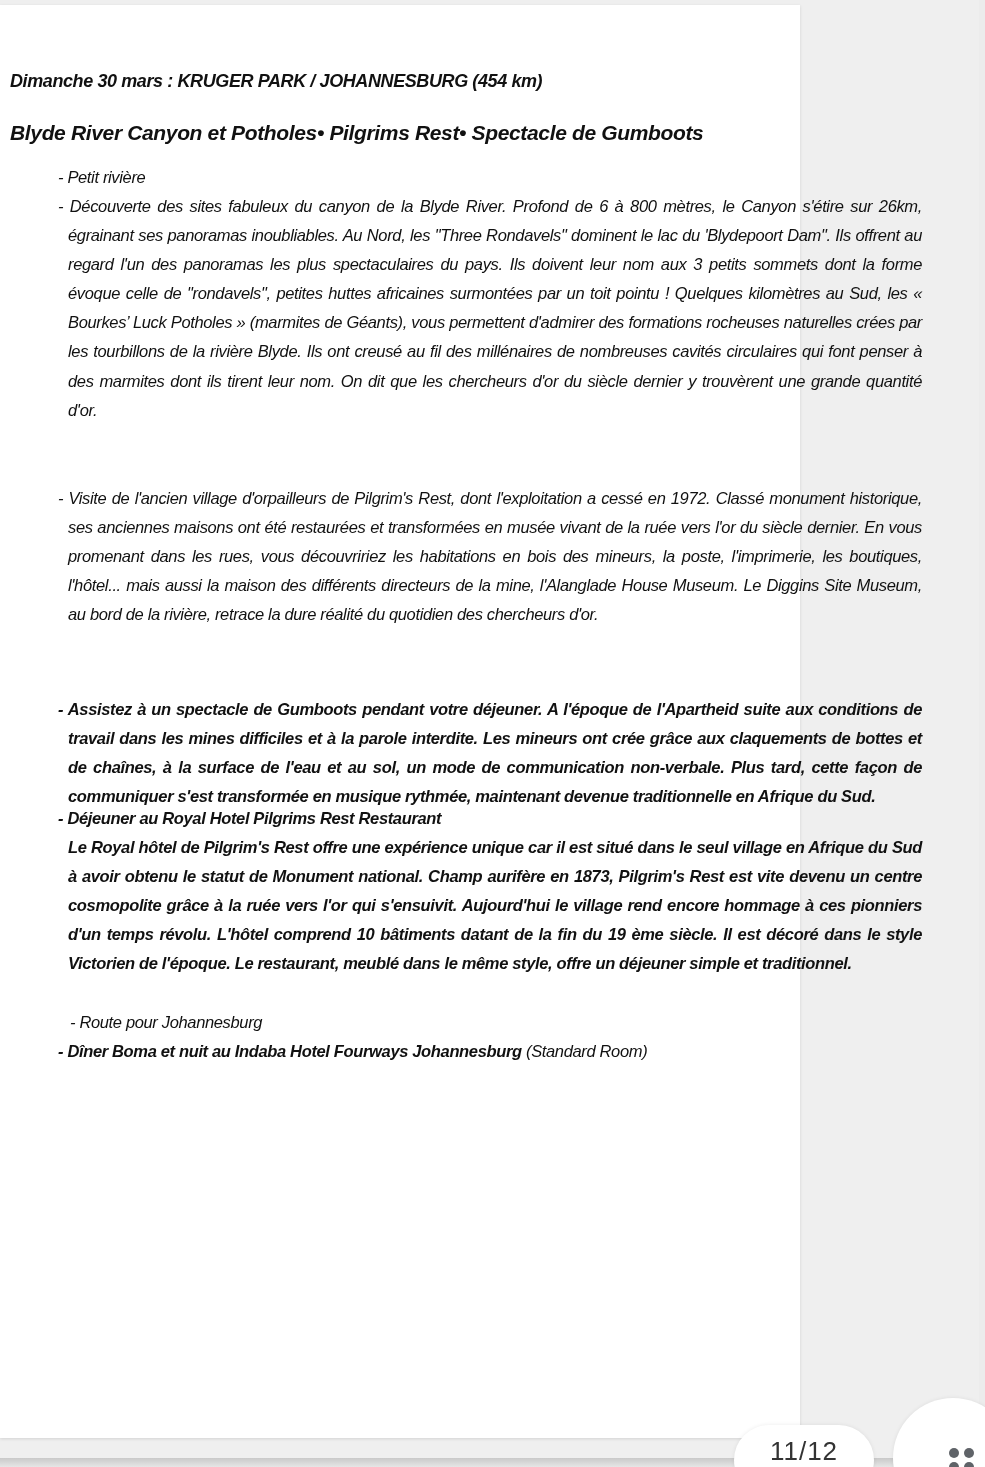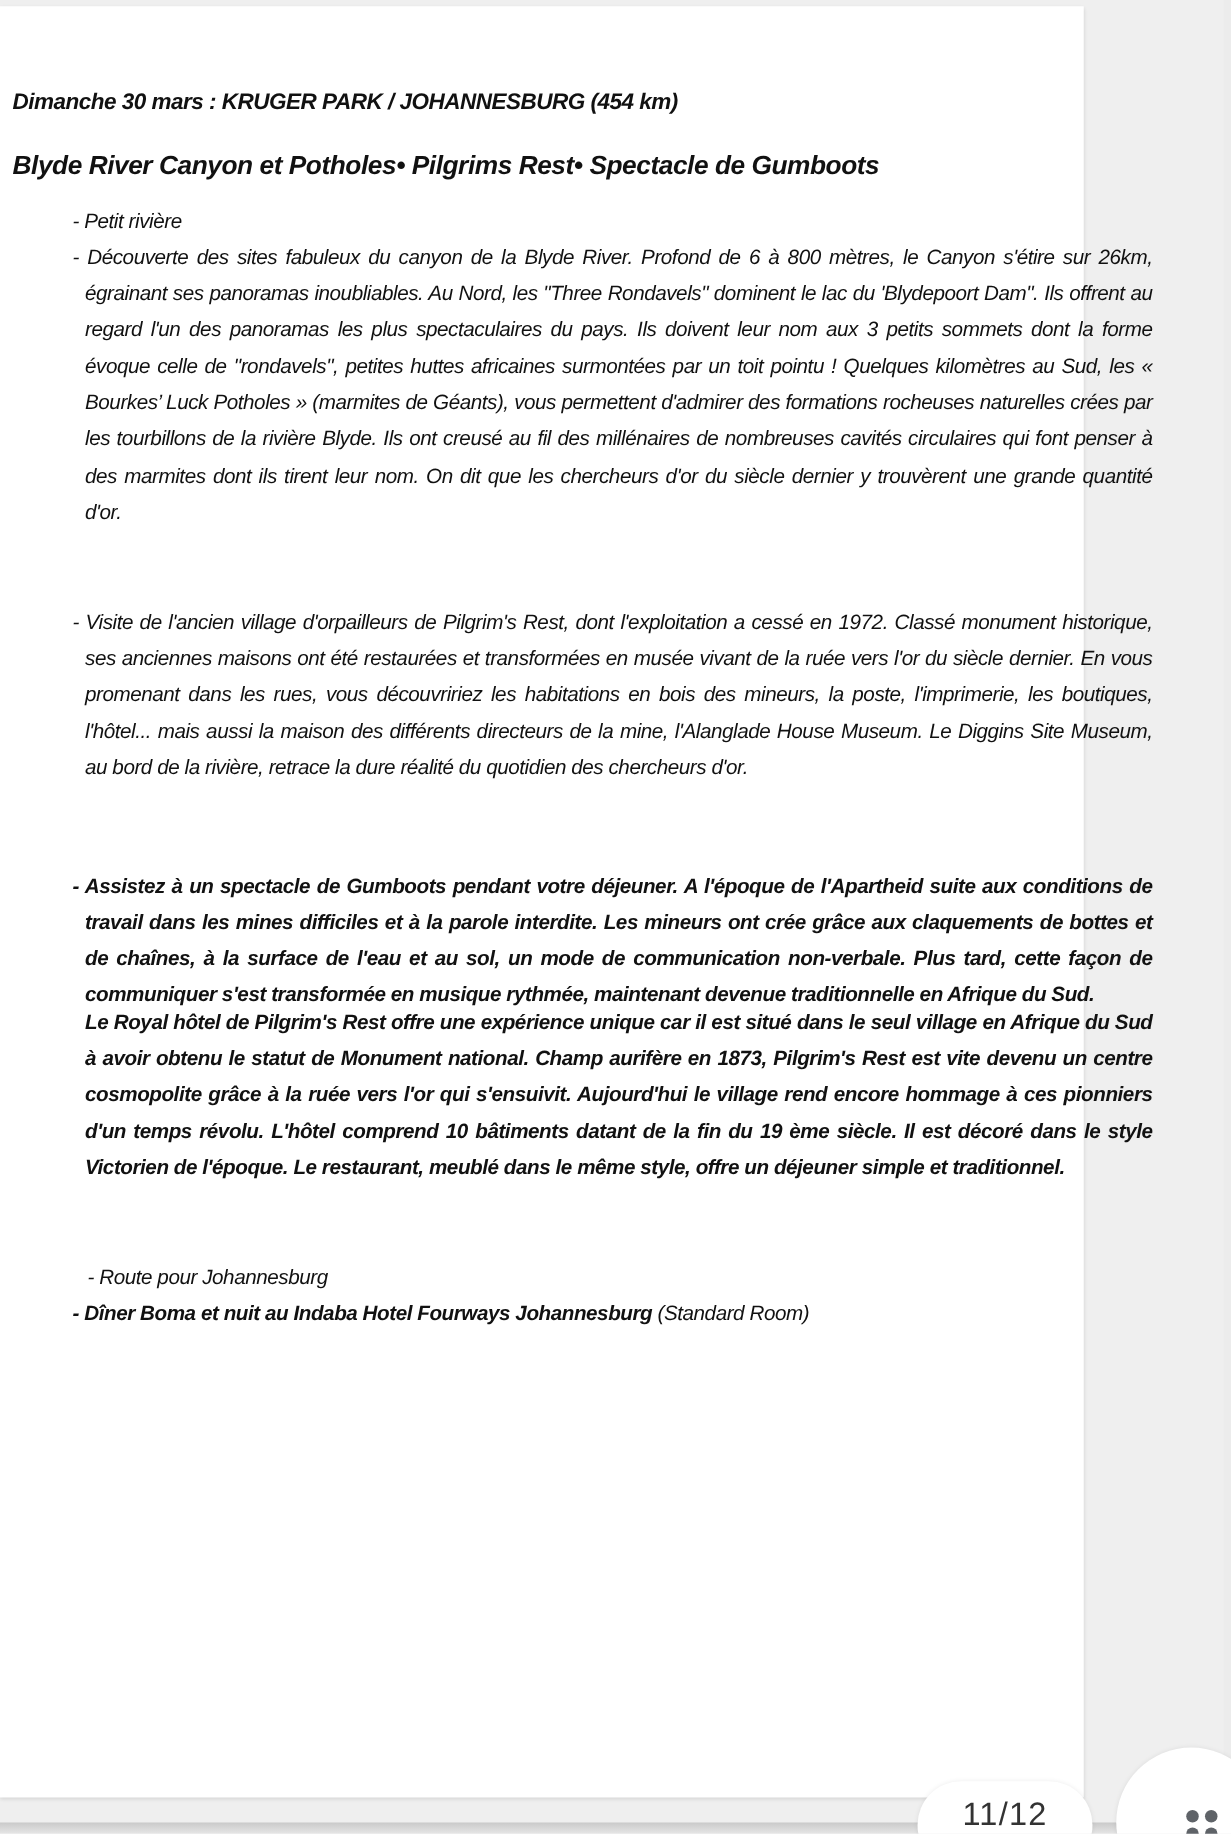--- a/index.html
+++ b/index.html
@@ -11,21 +11,21 @@
     height: 1467px;
     background: #efefef;
     position: relative;
     overflow: hidden;
     font-family: "Liberation Sans", sans-serif;
   }
   .page {
     position: absolute;
     left: 0;
     top: 5px;
-    width: 867px;
+    width: 800px;
     height: 1433px;
     background: #ffffff;
     box-shadow: 0 1px 3px rgba(0,0,0,0.12);
   }
   .scroll-edge {
     position: absolute;
     right: 0;
     top: 0;
     width: 6px;
     height: 1467px;
@@ -138,20 +138,21 @@
 
     <div class="item" style="top:479px;">
       <p>- Visite de l'ancien village d'orpailleurs de Pilgrim's Rest, dont l'exploitation a cessé en 1972. Classé monument historique, ses anciennes maisons ont été restaurées et transformées en musée vivant de la ruée vers l'or du siècle dernier. En vous promenant dans les rues, vous découvririez les habitations en bois des mineurs, la poste, l'imprimerie, les boutiques, l'hôtel... mais aussi la maison des différents directeurs de la mine, l'Alanglade House Museum. Le Diggins Site Museum, au bord de la rivière, retrace la dure réalité du quotidien des chercheurs d'or.</p>
     </div>
 
     <div class="item bold" style="top:690px;font-style:italic;">
       <p>- Assistez à un spectacle de Gumboots pendant votre déjeuner. A l'époque de l'Apartheid suite aux conditions de travail dans les mines difficiles et à la parole interdite. Les mineurs ont crée grâce aux claquements de bottes et de chaînes, à la surface de l'eau et au sol, un mode de communication non-verbale. Plus tard, cette façon de communiquer s'est transformée en musique rythmée, maintenant devenue traditionnelle en Afrique du Sud.</p>
     </div>
 
     <div class="item bold" style="top:799px;">
+      <p>- Déjeuner au Royal Hotel Pilgrims Rest Restaurant</p>
       <p class="cont">Le Royal hôtel de Pilgrim's Rest offre une expérience unique car il est situé dans le seul village en Afrique du Sud à avoir obtenu le statut de Monument national. Champ aurifère en 1873, Pilgrim's Rest est vite devenu un centre cosmopolite grâce à la ruée vers l'or qui s'ensuivit. Aujourd'hui le village rend encore hommage à ces pionniers d'un temps révolu. L'hôtel comprend 10 bâtiments datant de la fin du 19 ème siècle. Il est décoré dans le style Victorien de l'époque. Le restaurant, meublé dans le même style, offre un déjeuner simple et traditionnel.</p>
     </div>
 
     <div class="item" style="top:1003px; left:60px;">
       <p>- Route pour Johannesburg</p>
     </div>
 
     <div class="item bold" style="top:1032px;">
       <p><span>- Dîner Boma et nuit au Indaba Hotel Fourways Johannesburg</span> <span class="normal-w">(Standard Room)</span></p>
     </div>

